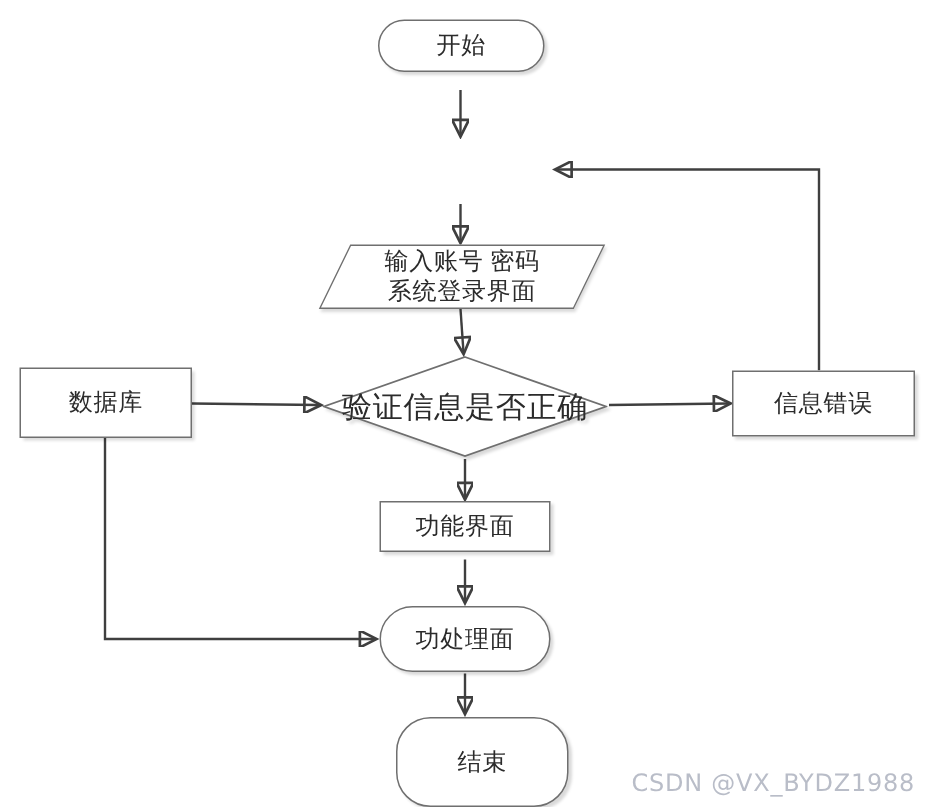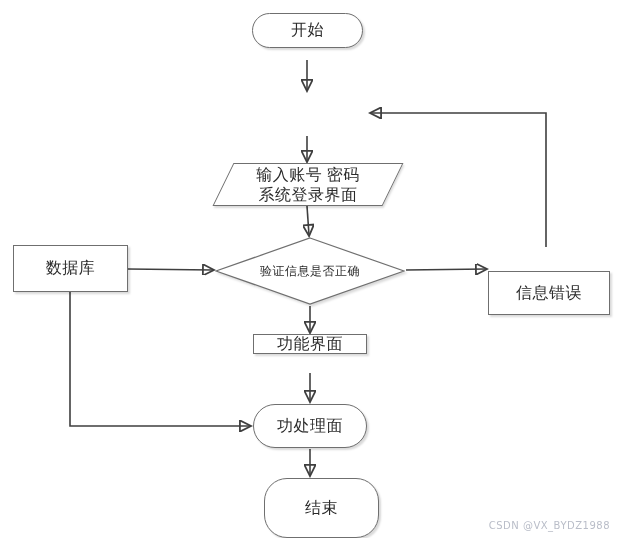--- a/index.html
+++ b/index.html
@@ -52,26 +52,26 @@
   }
   .diamond-wrap{
     position:absolute;
     filter:drop-shadow(2px 2px 1px rgba(0,0,0,0.15));
   }
   .diamond-wrap svg{display:block;}
   .diamond-wrap polygon{fill:var(--fill);stroke:var(--border);stroke-width:1.2;}
   .diamond-label{
     position:absolute;inset:0;
     display:flex;align-items:center;justify-content:center;
-    font-size:12px;letter-spacing:0.5px;
+    font-size:20px;letter-spacing:0.5px;
   }
   .watermark{
     position:absolute;right:7px;bottom:7px;
     font-family:"DejaVu Sans","Liberation Sans",sans-serif;
-    font-size:10px;color:var(--watermark);letter-spacing:0.5px;
+    font-size:16px;color:var(--watermark);letter-spacing:0.5px;
   }
 </style>
 </head>
 <body>
 
 <div class="canvas">
 
   <svg class="connectors" viewBox="0 0 617 538" xmlns="http://www.w3.org/2000/svg">
     <defs>
       <marker id="arrow" viewBox="0 0 10 10" refX="9" refY="5" markerWidth="9" markerHeight="7" orient="auto-start-reverse">
@@ -107,25 +107,25 @@
     <svg width="190" height="68" viewBox="0 0 190 68" xmlns="http://www.w3.org/2000/svg">
       <polygon points="95,1 189,34 95,67 1,34"></polygon>
     </svg>
     <div class="diamond-label">验证信息是否正确</div>
   </div>
 
   <div class="node" style="left:13px;top:245px;width:115px;height:47px;text-align:center;">
     <span>数据库</span>
   </div>
 
-  <div class="node" style="left:488px;top:247px;width:122px;height:44px;margin-top:24px;">
+  <div class="node" style="left:488px;top:247px;width:122px;height:44px;">
     <span>信息错误</span>
   </div>
 
-  <div class="node" style="left:253px;top:334px;width:114px;height:20px;">
+  <div class="node" style="left:253px;top:334px;width:114px;height:34px;">
     <span>功能界面</span>
   </div>
 
   <div class="node" style="left:253px;top:404px;width:114px;height:44px;border-radius:22px;">
     <span>功处理面</span>
   </div>
 
   <div class="node terminator" style="left:264px;top:478px;width:115px;height:60px;">
     <span>结束</span>
   </div>

